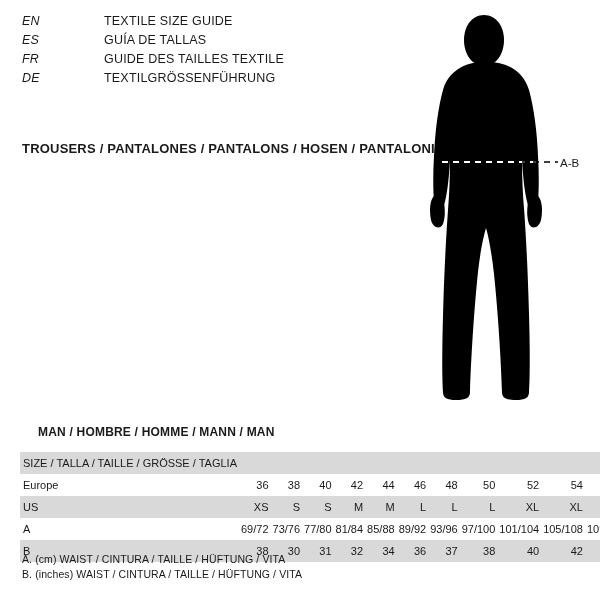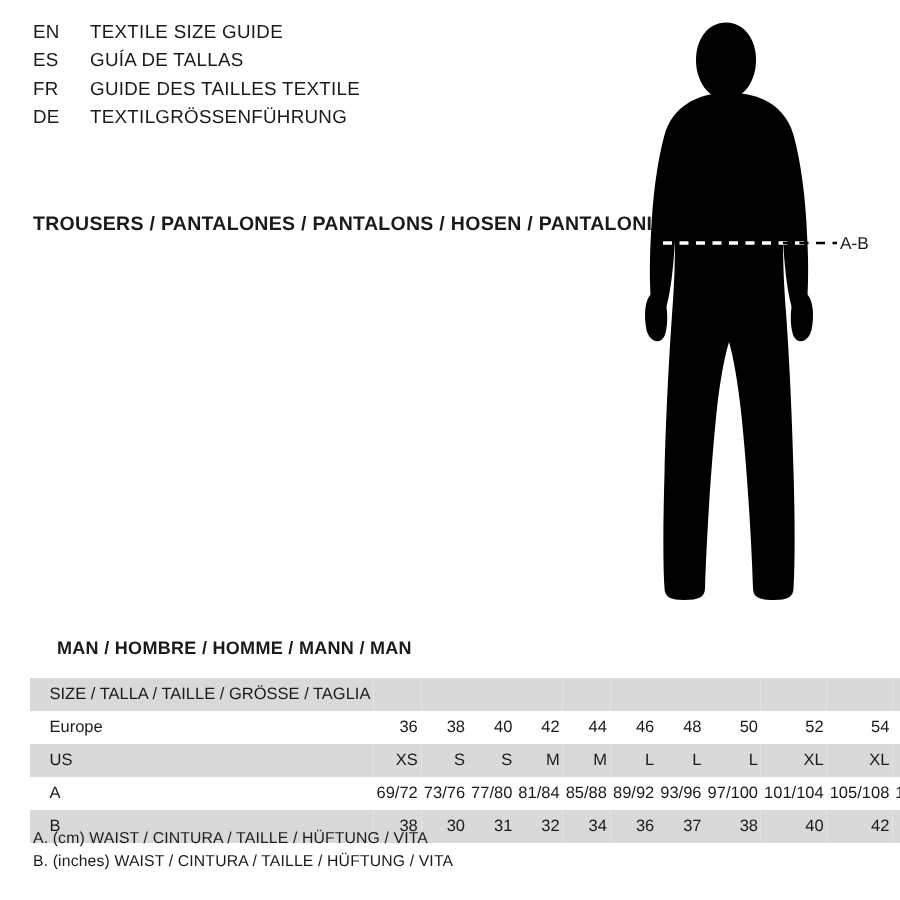--- a/index.html
+++ b/index.html
@@ -30,24 +30,26 @@
   }
   .lang-row {
     display: flex;
     align-items: baseline;
     height: 19px;
   }
   .lang-code {
     width: 38px;
     font-size: 12.5px;
     letter-spacing: 0.2px;
+    font-style: italic;
   }
   .lang-text {
     font-size: 12.5px;
     letter-spacing: 0.2px;
+    margin-left: 44px;
   }
 
   .trousers-title {
     position: absolute;
     left: 22px;
     top: 112px;
     font-size: 13px;
     font-weight: bold;
     letter-spacing: 0.2px;
     margin-top: 29px;
@@ -91,21 +93,21 @@
   table.size-table td {
     padding: 3px 2px 3px 2px;
     height: 16px;
     white-space: nowrap;
   }
   table.size-table tr.shaded td {
     background: #d9d9d9;
   }
   table.size-table td.label-col {
     width: 88px;
-    padding-left: 13px;
+    padding-left: 3px;
   }
   table.size-table td.val {
     width: 41px;
     text-align: right;
   }
 
   .footnotes {
     position: absolute;
     left: 22px;
     top: 552px;

